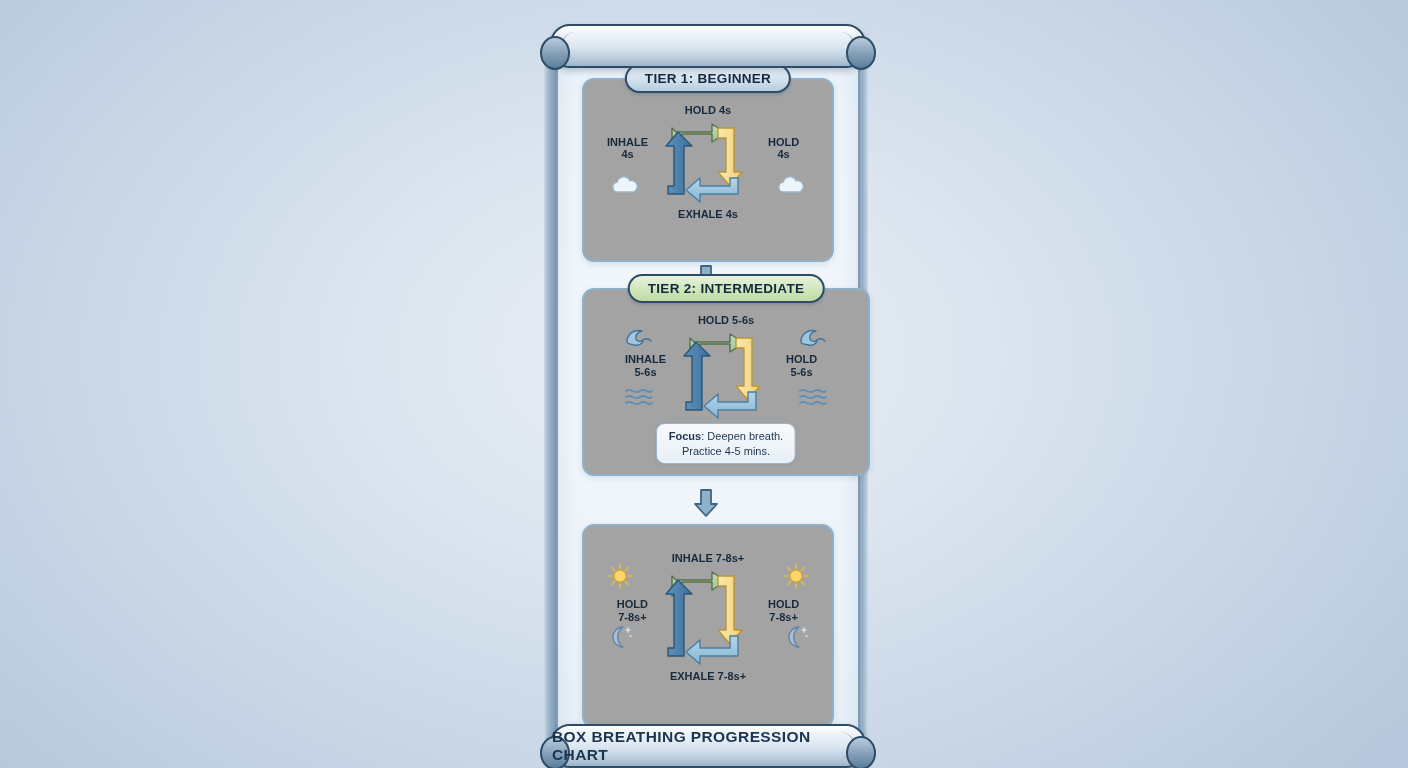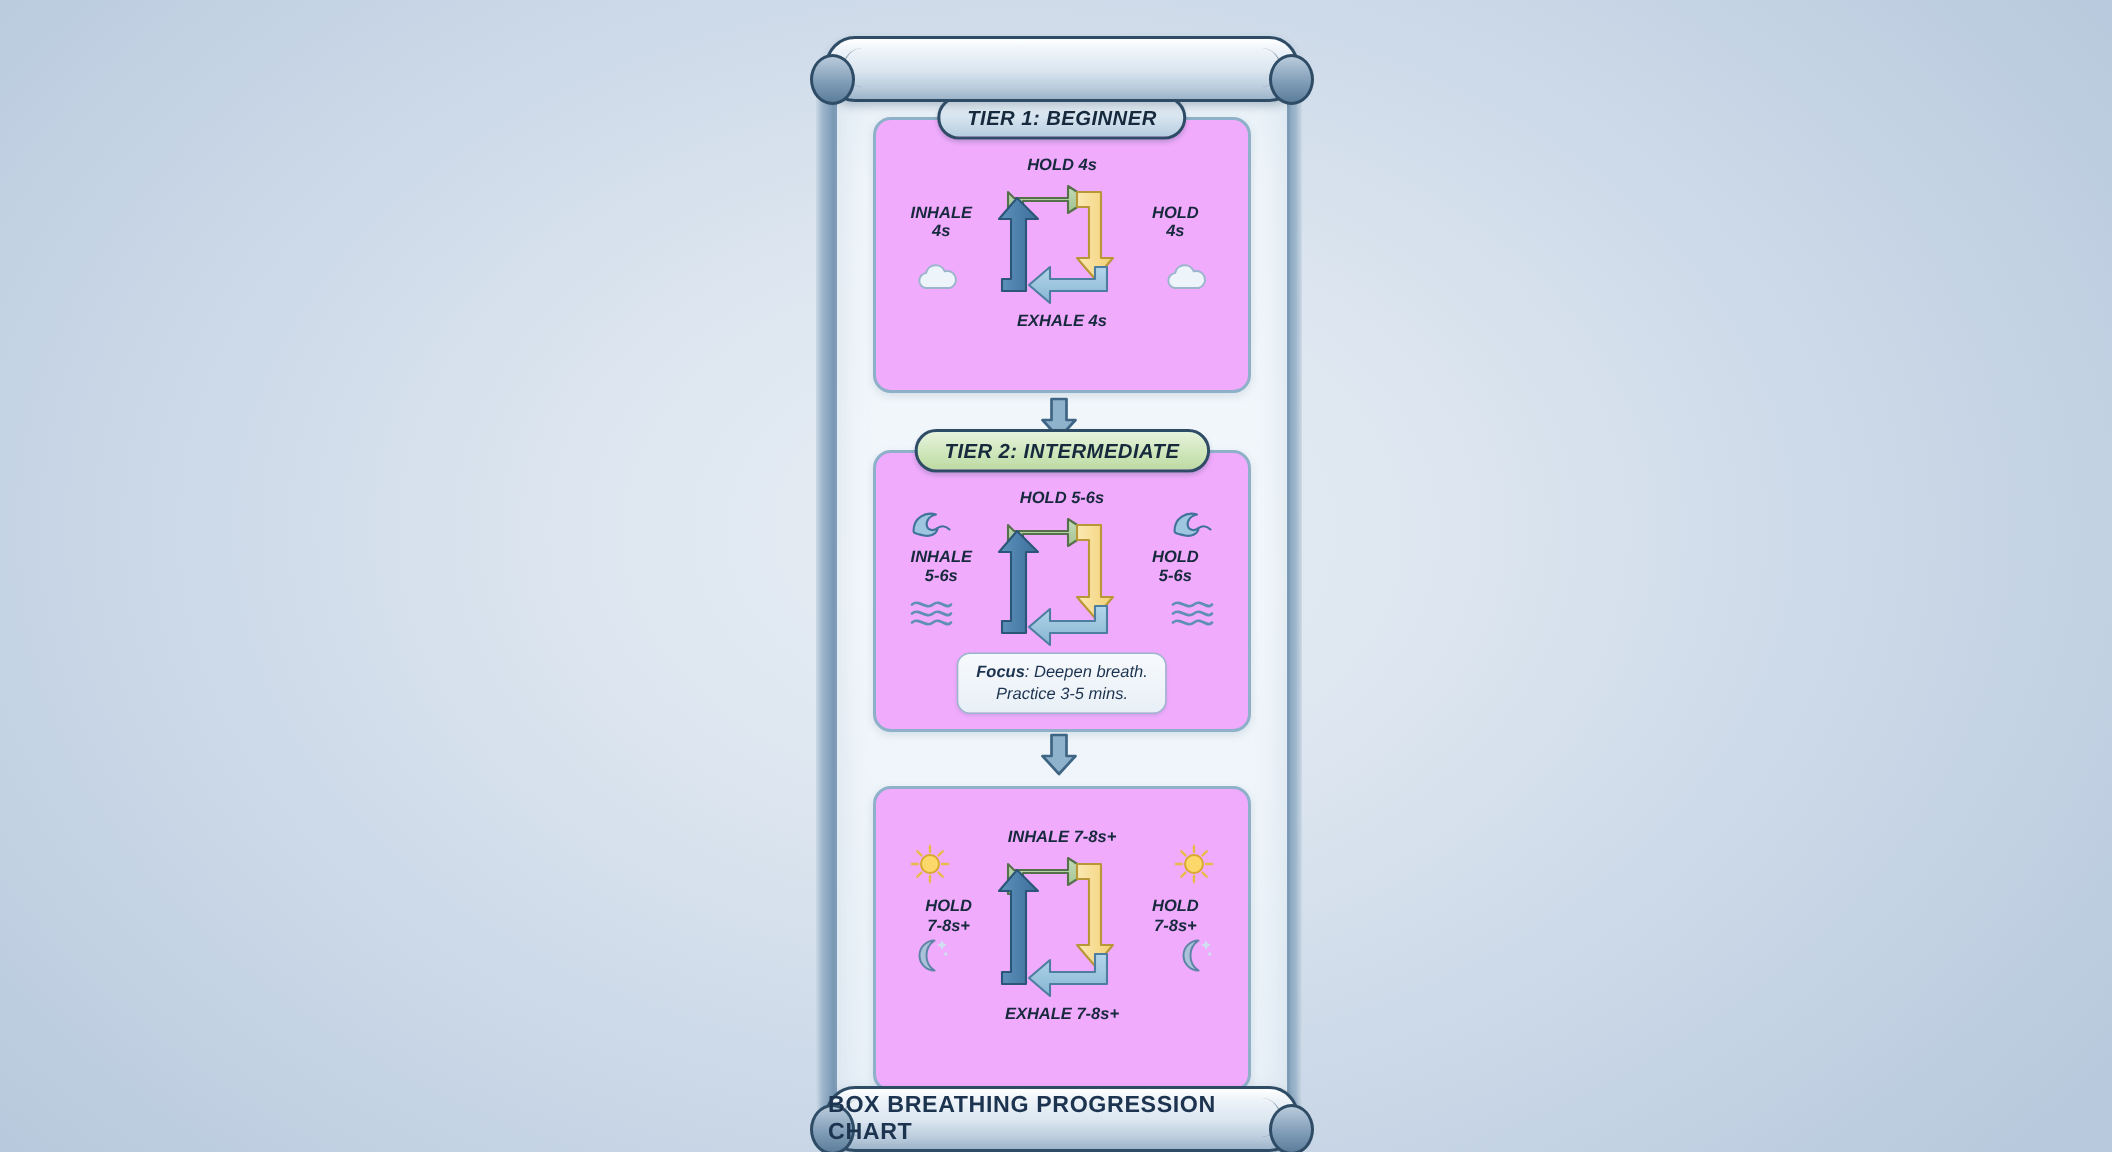--- a/index.html
+++ b/index.html
@@ -58,26 +58,25 @@
   .scroll-title{
     position:absolute;left:0;right:0;top:0;height:40px;
     display:flex;align-items:center;justify-content:center;
     font-size:15.5px;font-weight:bold;letter-spacing:.4px;color:#1d3category;
     color:#1d3450;
   }
 
   
   .card{
     position:absolute;left:46px;width:248px;
-    background:#f0abfc;border:2px solid #8fb0c9;border-radius:12px;
+    background:#a3a3a3;border:2px solid #8fb0c9;border-radius:12px;
     box-shadow:0 2px 6px rgba(90,120,150,.18);
-    font-style:italic;
   }
   .card.t1{top:60px;height:180px;}
-  .card.t2{top:282px;height:184px;}
+  .card.t2{top:270px;height:184px;padding-left:36px;}
   .card.t3{top:506px;height:200px;}
 
   .badge{
     position:absolute;left:50%;transform:translateX(-50%);
     top:-16px;padding:5px 18px;border-radius:16px;
     border:2px solid #2f4c66;
     font-size:13.5px;font-weight:bold;letter-spacing:.3px;color:#16293d;
     white-space:nowrap;box-shadow:0 2px 3px rgba(60,85,110,.25);
   }
   .badge.b1{background:linear-gradient(to bottom,#f3f8fc,#cfdfec 60%,#b6cde0);}
@@ -228,21 +227,21 @@
             <path d="M2,11 C7,7 11,15 16,11 C21,7 25,15 28,11"></path>
             <path d="M2,17 C7,13 11,21 16,17 C21,13 25,21 28,17"></path>
           </g>
         </svg>
       </div>
 
       <div class="focus" style="bottom:10px;">
         <div>
           <b>Focus</b><span>: </span><span>Deepen breath.</span>
         </div>
-        <div>Practice 3-5 mins.</div>
+        <div>Practice 4-5 mins.</div>
       </div>
     </div>
 
     <svg class="connector" style="top:470px;width:26px;height:30px;" viewBox="0 0 26 30">
       <path d="M8,2 L18,2 L18,16 L24,16 L13,28 L2,16 L8,16 Z" fill="#8fb2cc" stroke="#3f6585" stroke-width="1.8" stroke-linejoin="round"></path>
     </svg>
 
     <div class="card t3">
 
       <div class="cycle" style="top:42px;width:104px;height:98px;">

